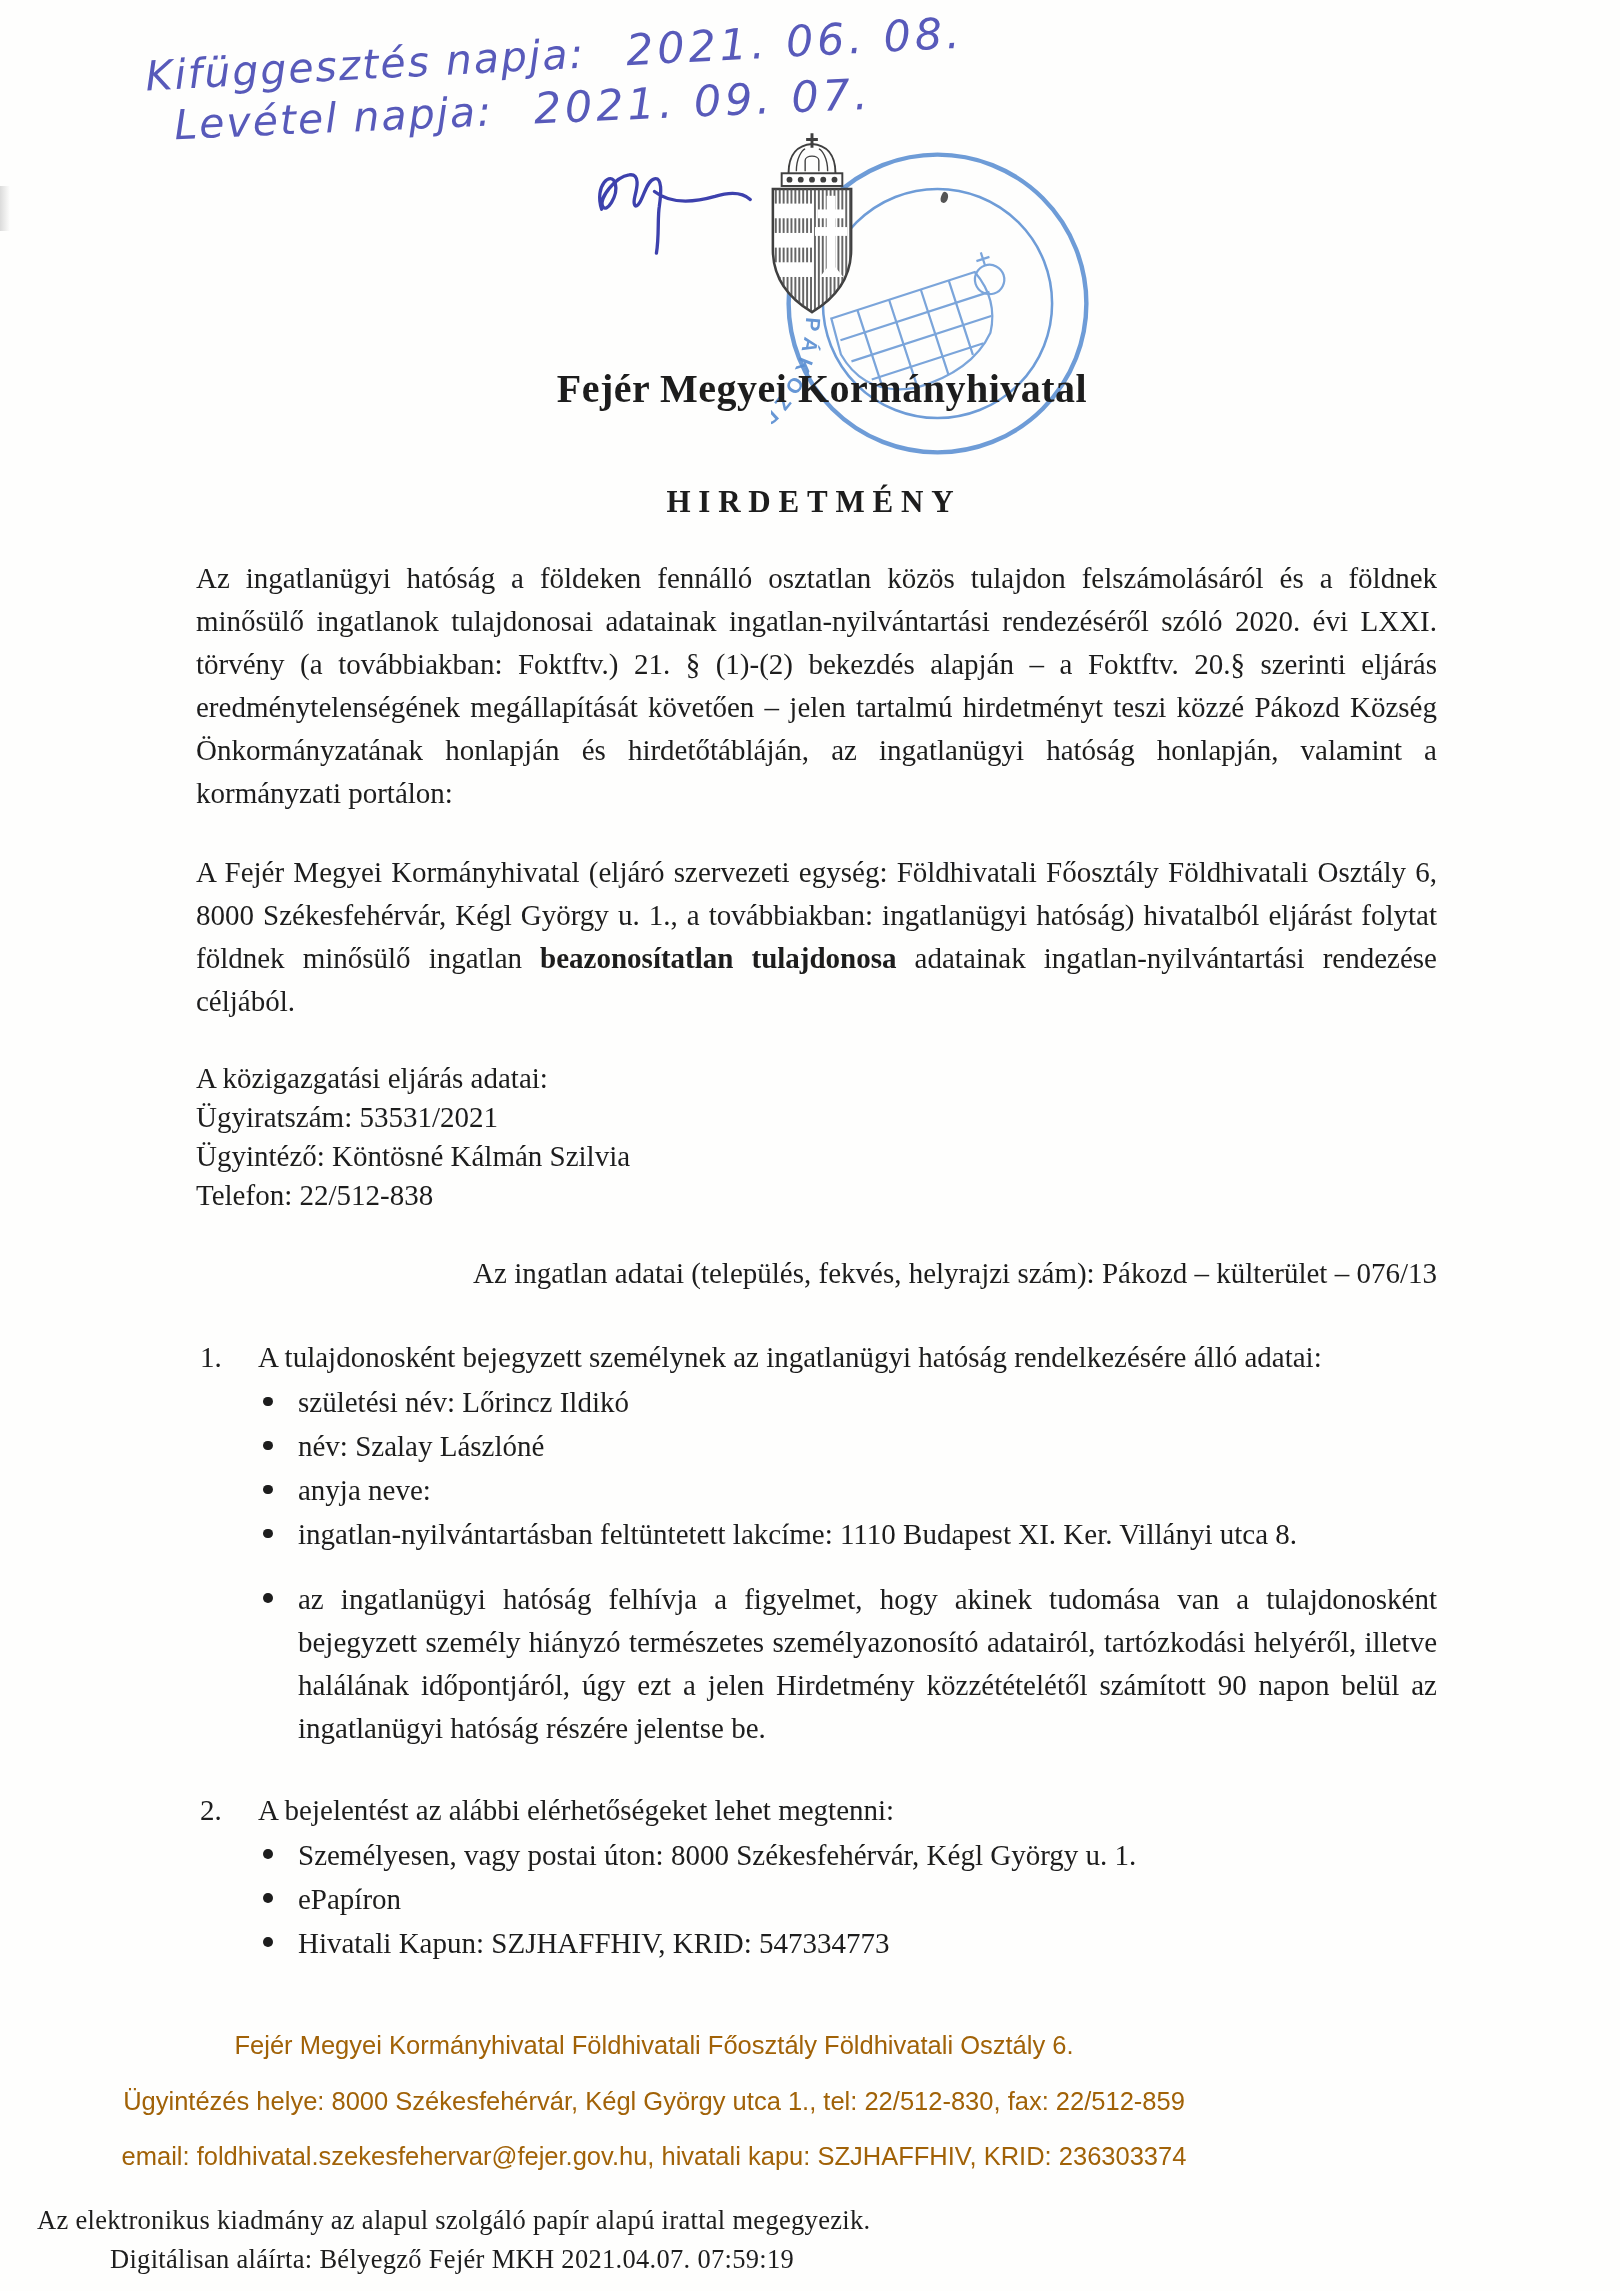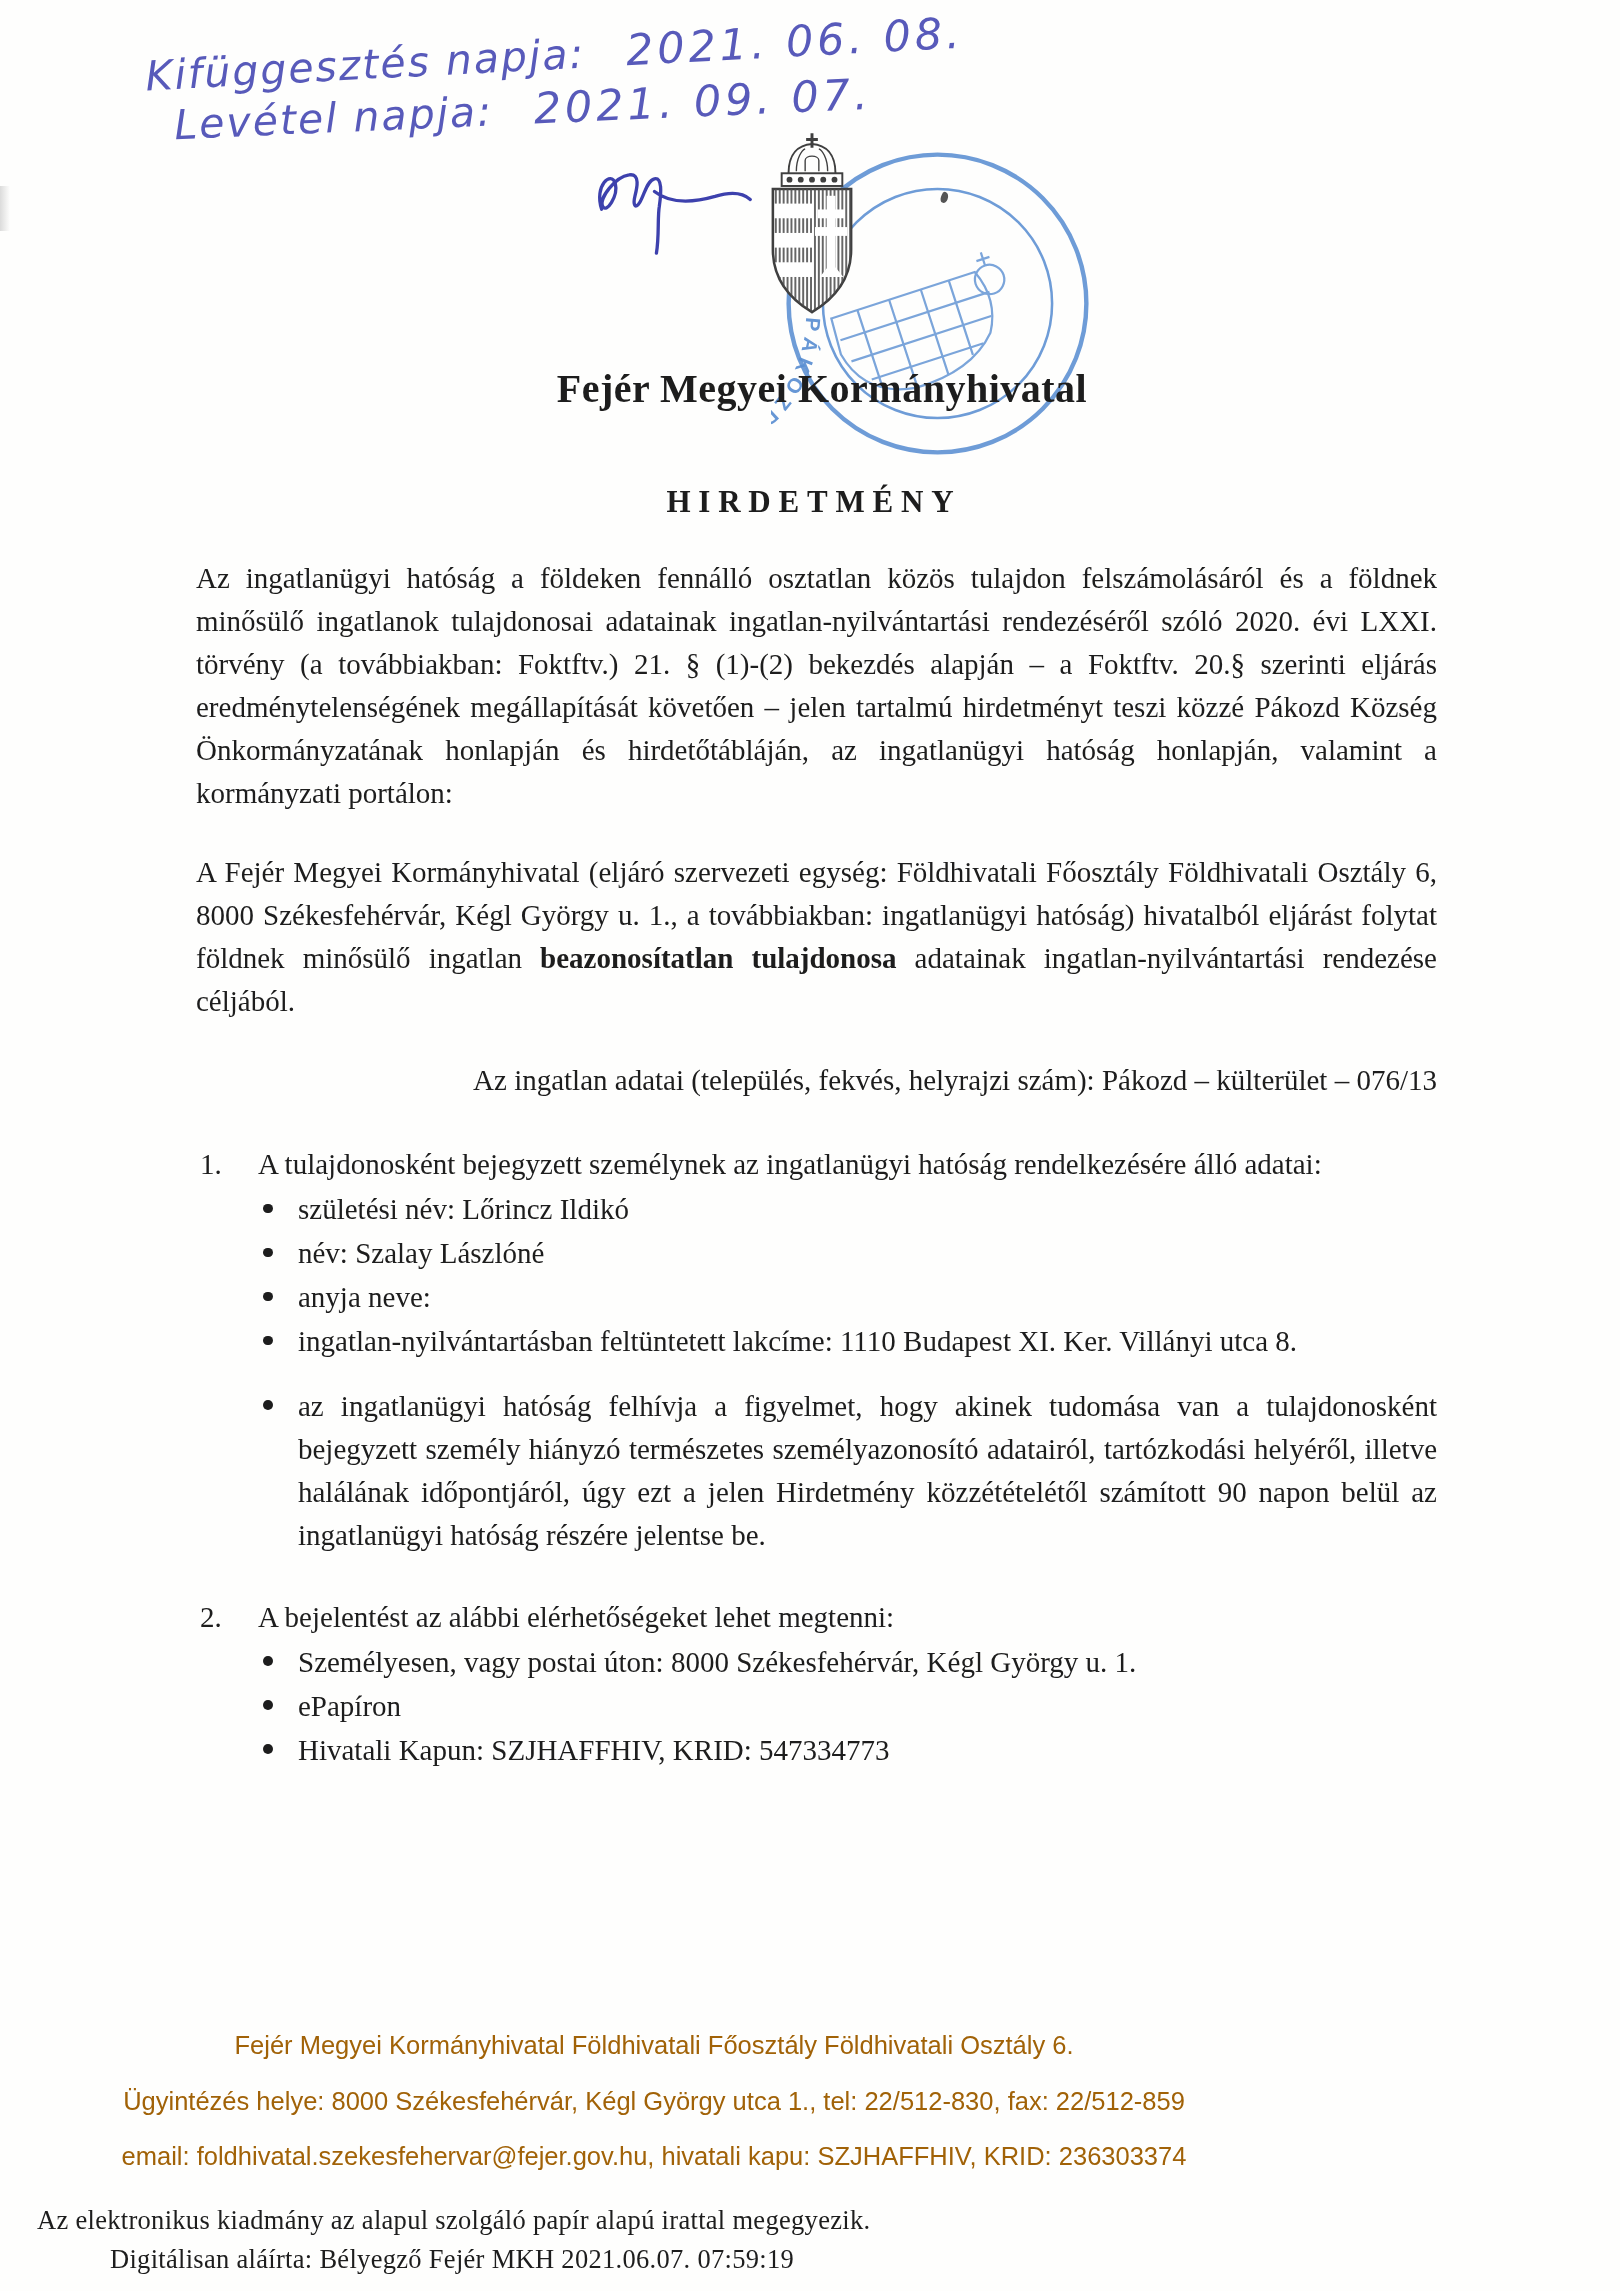--- a/index.html
+++ b/index.html
@@ -147,20 +147,26 @@
 
   <div class="org-title">Fejér Megyei Kormányhivatal</div>
   <div class="doc-title">HIRDETMÉNY</div>
 
   <div class="body-col">
 
     <p class="para">Az ingatlanügyi hatóság a földeken fennálló osztatlan közös tulajdon felszámolásáról és a földnek minősülő ingatlanok tulajdonosai adatainak ingatlan-nyilvántartási rendezéséről szóló 2020. évi LXXI. törvény (a továbbiakban: Foktftv.) 21. § (1)-(2) bekezdés alapján – a Foktftv. 20.§ szerinti eljárás eredménytelenségének megállapítását követően – jelen tartalmú hirdetményt teszi közzé Pákozd Község Önkormányzatának honlapján és hirdetőtábláján, az ingatlanügyi hatóság honlapján, valamint a kormányzati portálon:</p>
 
     <p class="para"><span>A Fejér Megyei Kormányhivatal (eljáró szervezeti egység: Földhivatali Főosztály Földhivatali Osztály 6, 8000 Székesfehérvár, Kégl György u. 1., a továbbiakban: ingatlanügyi hatóság) hivatalból eljárást folytat földnek minősülő ingatlan </span><span class="bold">beazonosítatlan tulajdonosa</span><span> adatainak ingatlan-nyilvántartási rendezése céljából.</span></p>
 
+    <div class="admin">
+      <div>A közigazgatási eljárás adatai:</div>
+      <div>Ügyiratszám: 53531/2021</div>
+      <div>Ügyintéző: Köntösné Kálmán Szilvia</div>
+      <div>Telefon: 22/512-838</div>
+    </div>
 
     <div class="prop-line">Az ingatlan adatai (település, fekvés, helyrajzi szám): Pákozd – külterület – 076/13</div>
 
     <div class="num-item">
       <span class="num">1.</span>
       <span>A tulajdonosként bejegyzett személynek az ingatlanügyi hatóság rendelkezésére álló adatai:</span>
     </div>
     <ul class="blt">
       <li><span class="dot"></span><span>születési név: Lőrincz Ildikó</span></li>
       <li><span class="dot"></span><span>név: Szalay Lászlóné</span></li>
@@ -181,17 +187,17 @@
   </div>
 
   <div class="footer">
     <div>Fejér Megyei Kormányhivatal Földhivatali Főosztály Földhivatali Osztály 6.</div>
     <div>Ügyintézés helye: 8000 Székesfehérvár, Kégl György utca 1., tel: 22/512-830, fax: 22/512-859</div>
     <div>email: foldhivatal.szekesfehervar@fejer.gov.hu, hivatali kapu: SZJHAFFHIV, KRID: 236303374</div>
   </div>
 
   <div class="bottom">
     <div>Az elektronikus kiadmány az alapul szolgáló papír alapú irattal megegyezik.</div>
-    <div class="l2">Digitálisan aláírta: Bélyegző Fejér MKH 2021.06.07. 07:59:19</div>
+    <div class="l2">Digitálisan aláírta: Bélyegző Fejér MKH 2021.04.07. 07:59:19</div>
   </div>
 
 </div>
 
 
 </body></html>

